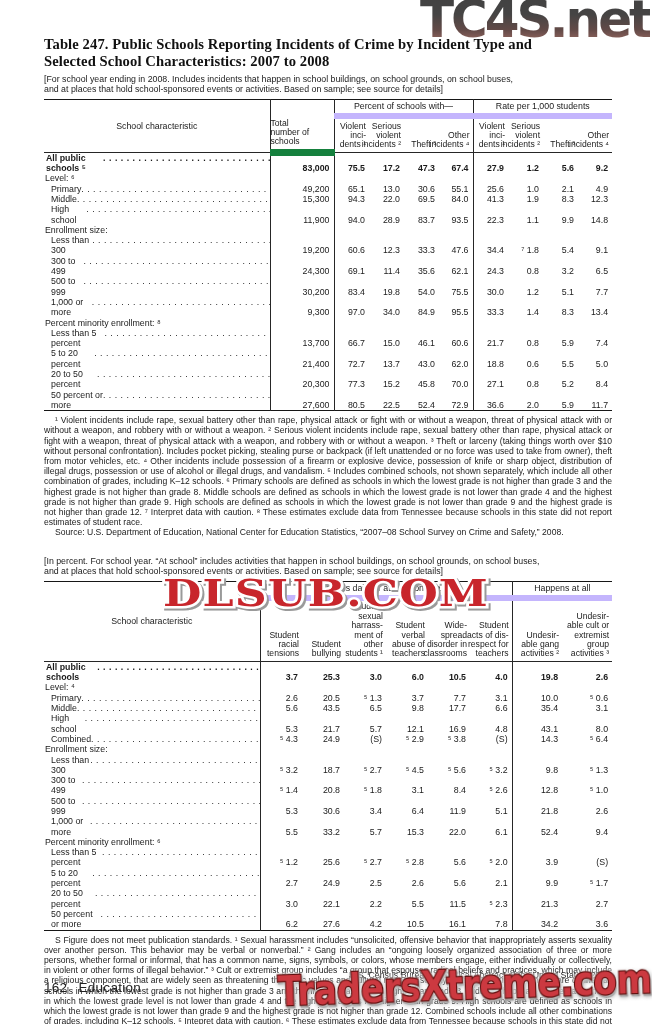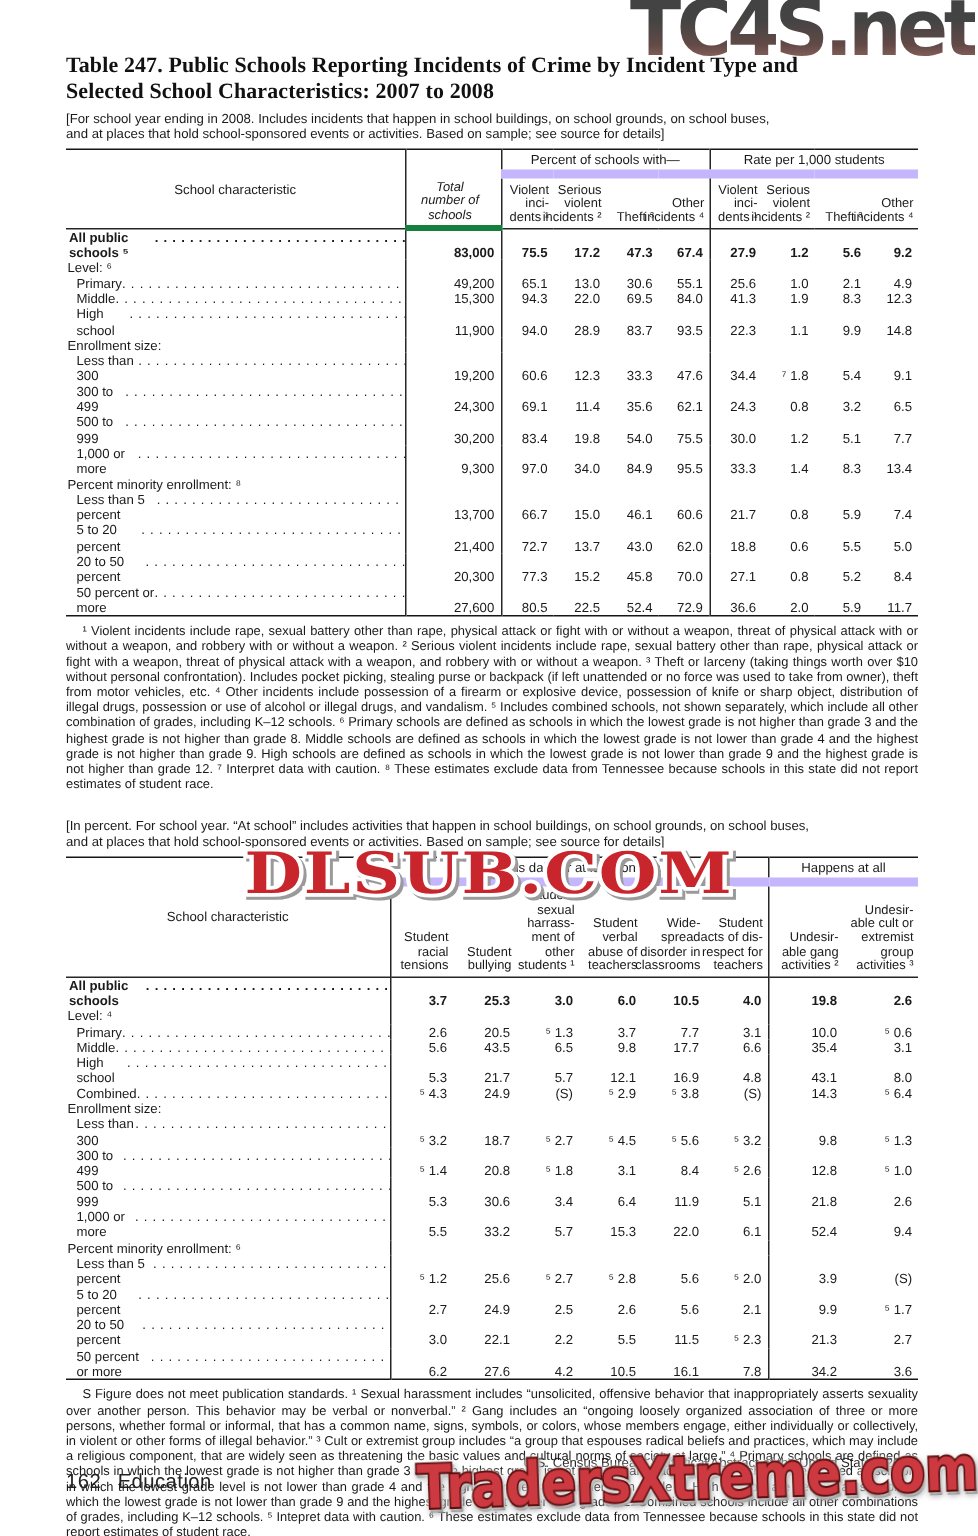--- a/index.html
+++ b/index.html
@@ -45,22 +45,22 @@
     margin-top:5px;border-top:1.6px solid #161616;border-bottom:1.2px solid #161616;
   }
   .stat th,.stat td{font-weight:normal;padding:0;color:#1a1a1a;}
   .br{border-right:1px solid #262626;}
   th.grp{
     border-bottom:6px solid #c4b5fd;text-align:center;vertical-align:middle;
     font-size:8.8px;height:13px;
   }
   th.stubh{text-align:center;vertical-align:middle;font-size:8.8px;border-bottom:1px solid #262626;}
   th.toth{
-    text-align:center;vertical-align:bottom;white-space:pre-line;
-    font-size:8.6px;line-height:9.4px;padding:0 4px 2px 0;border-bottom:4px solid #15803d;font-style:italic;
+    text-align:left;vertical-align:bottom;white-space:pre-line;
+    font-size:8.6px;line-height:9.4px;padding:0 4px 2px 0;border-bottom:7px solid #15803d;
   }
   th.colh{position:relative;border-bottom:1px solid #262626;}
   th.colh>span{
     position:absolute;right:3px;bottom:2px;text-align:right;
     white-space:pre;font-size:8.6px;line-height:9.4px;
   }
   #t247 th.colh{height:33px;}
   #t248 th.colh{height:60px;}
   td.num{
     text-align:right;font-size:8.8px;line-height:10.3px;
@@ -405,20 +405,21 @@
               <td class="num">52.4</td>
               <td class="num br">72.9</td>
               <td class="num">36.6</td>
               <td class="num">2.0</td>
               <td class="num">5.9</td>
               <td class="num">11.7</td>
             </tr>
           </tbody>
         </table>
       <p class="fn">¹ Violent incidents include rape, sexual battery other than rape, physical attack or fight with or without a weapon, threat of physical attack with or without a weapon, and robbery with or without a weapon. ² Serious violent incidents include rape, sexual battery other than rape, physical attack or fight with a weapon, threat of physical attack with a weapon, and robbery with or without a weapon. ³ Theft or larceny (taking things worth over $10 without personal confrontation). Includes pocket picking, stealing purse or backpack (if left unattended or no force was used to take from owner), theft from motor vehicles, etc. ⁴ Other incidents include possession of a firearm or explosive device, possession of knife or sharp object, distribution of illegal drugs, possession or use of alcohol or illegal drugs, and vandalism. ⁵ Includes combined schools, not shown separately, which include all other combination of grades, including K–12 schools. ⁶ Primary schools are defined as schools in which the lowest grade is not higher than grade 3 and the highest grade is not higher than grade 8. Middle schools are defined as schools in which the lowest grade is not lower than grade 4 and the highest grade is not higher than grade 9. High schools are defined as schools in which the lowest grade is not lower than grade 9 and the highest grade is not higher than grade 12. ⁷ Interpret data with caution. ⁸ These estimates exclude data from Tennessee because schools in this state did not report estimates of student race.</p>
+      <p class="fn src">Source: U.S. Department of Education, National Center for Education Statistics, “2007–08 School Survey on Crime and Safety,” 2008.</p>
     </section>
 
     <section id="sec248">
       <div class="wm-dlsub">
         <svg width="340" height="56">
           <text x="170" y="42" text-anchor="middle" textLength="326" lengthAdjust="spacingAndGlyphs" font-family="DejaVu Serif, Liberation Serif, serif" font-size="38" font-weight="bold" letter-spacing="1" fill="#c8262c" stroke="#ffffff" stroke-width="5" paint-order="stroke" style="filter:drop-shadow(2px 2px 0.5px #9a9a9a)">DLSUB.COM</text>
         </svg>
       </div>
       <p class="note">[In percent. For school year. “At school” includes activities that happen in school buildings, on school grounds, on school buses,
 and at places that hold school-sponsored events or activities. Based on sample; see source for details]</p>

